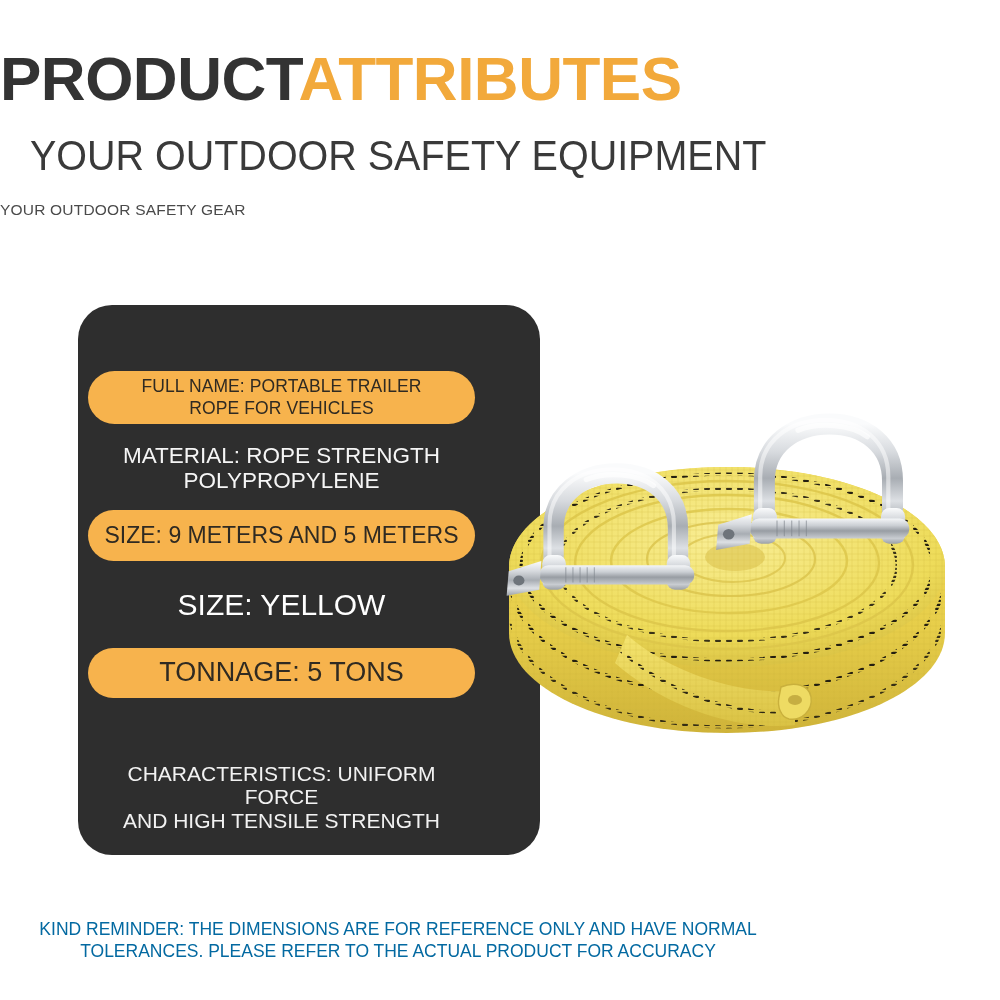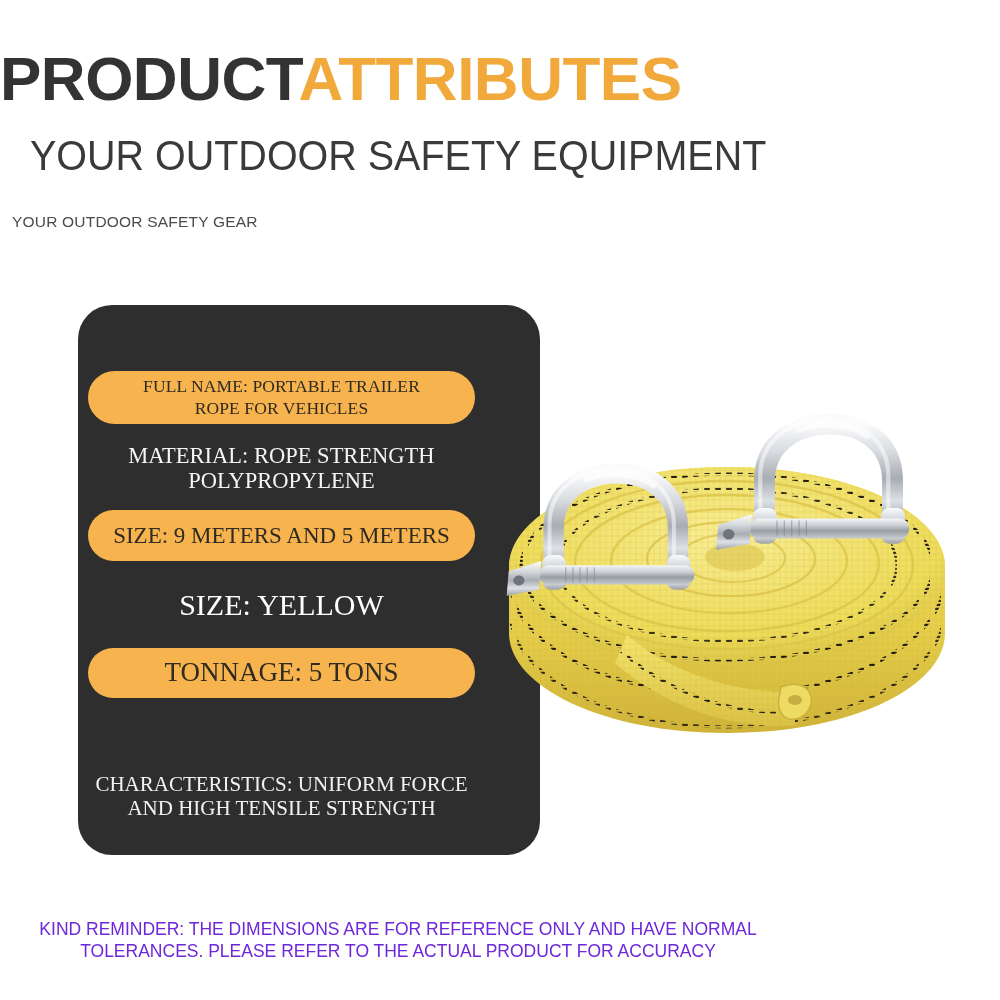--- a/index.html
+++ b/index.html
@@ -41,41 +41,40 @@
     padding-top: 22px;
     font-size: 42px;
     font-weight: normal;
     color: #3a3a3a;
     letter-spacing: 0px;
     line-height: 1.1;
     white-space: nowrap;
     transform: scaleX(0.94);
   }
   .title-tag {
-    margin: 12px;
+    margin: 0;
     padding-top: 22px;
     font-size: 15.5px;
     font-weight: normal;
     color: #4a4a4a;
     letter-spacing: 0.2px;
     white-space: nowrap;
   }
 
   
   .spec-card {
     position: absolute;
     left: 78px;
     top: 305px;
     width: 462px;
     height: 550px;
     background: #2e2e2e;
     border-radius: 34px;
     box-sizing: border-box;
     padding: 0;
-    font-family: Liberation Serif, serif;
   }
   .spec-rows {
     position: absolute;
     left: 0;
     top: 0;
     width: 100%;
     height: 100%;
   }
 
   .spec-row {
@@ -178,21 +177,21 @@
 
   
   .footer-note {
     position: absolute;
     left: 0;
     top: 900px;
     width: 796px;
     text-align: center;
     font-size: 17.5px;
     line-height: 1.28;
-    color: #6d28d9;
+    color: #0369a1;
     white-space: pre-line;
     letter-spacing: 0px;
   }
 </style>
 </head>
 <body>
 
 <div class="header">
   <h1 class="title-main"><span class="title-part-dark">PRODUCT</span><span class="title-part-accent">ATTRIBUTES</span></h1>
   <h2 class="title-sub">YOUR OUTDOOR SAFETY EQUIPMENT</h2>

